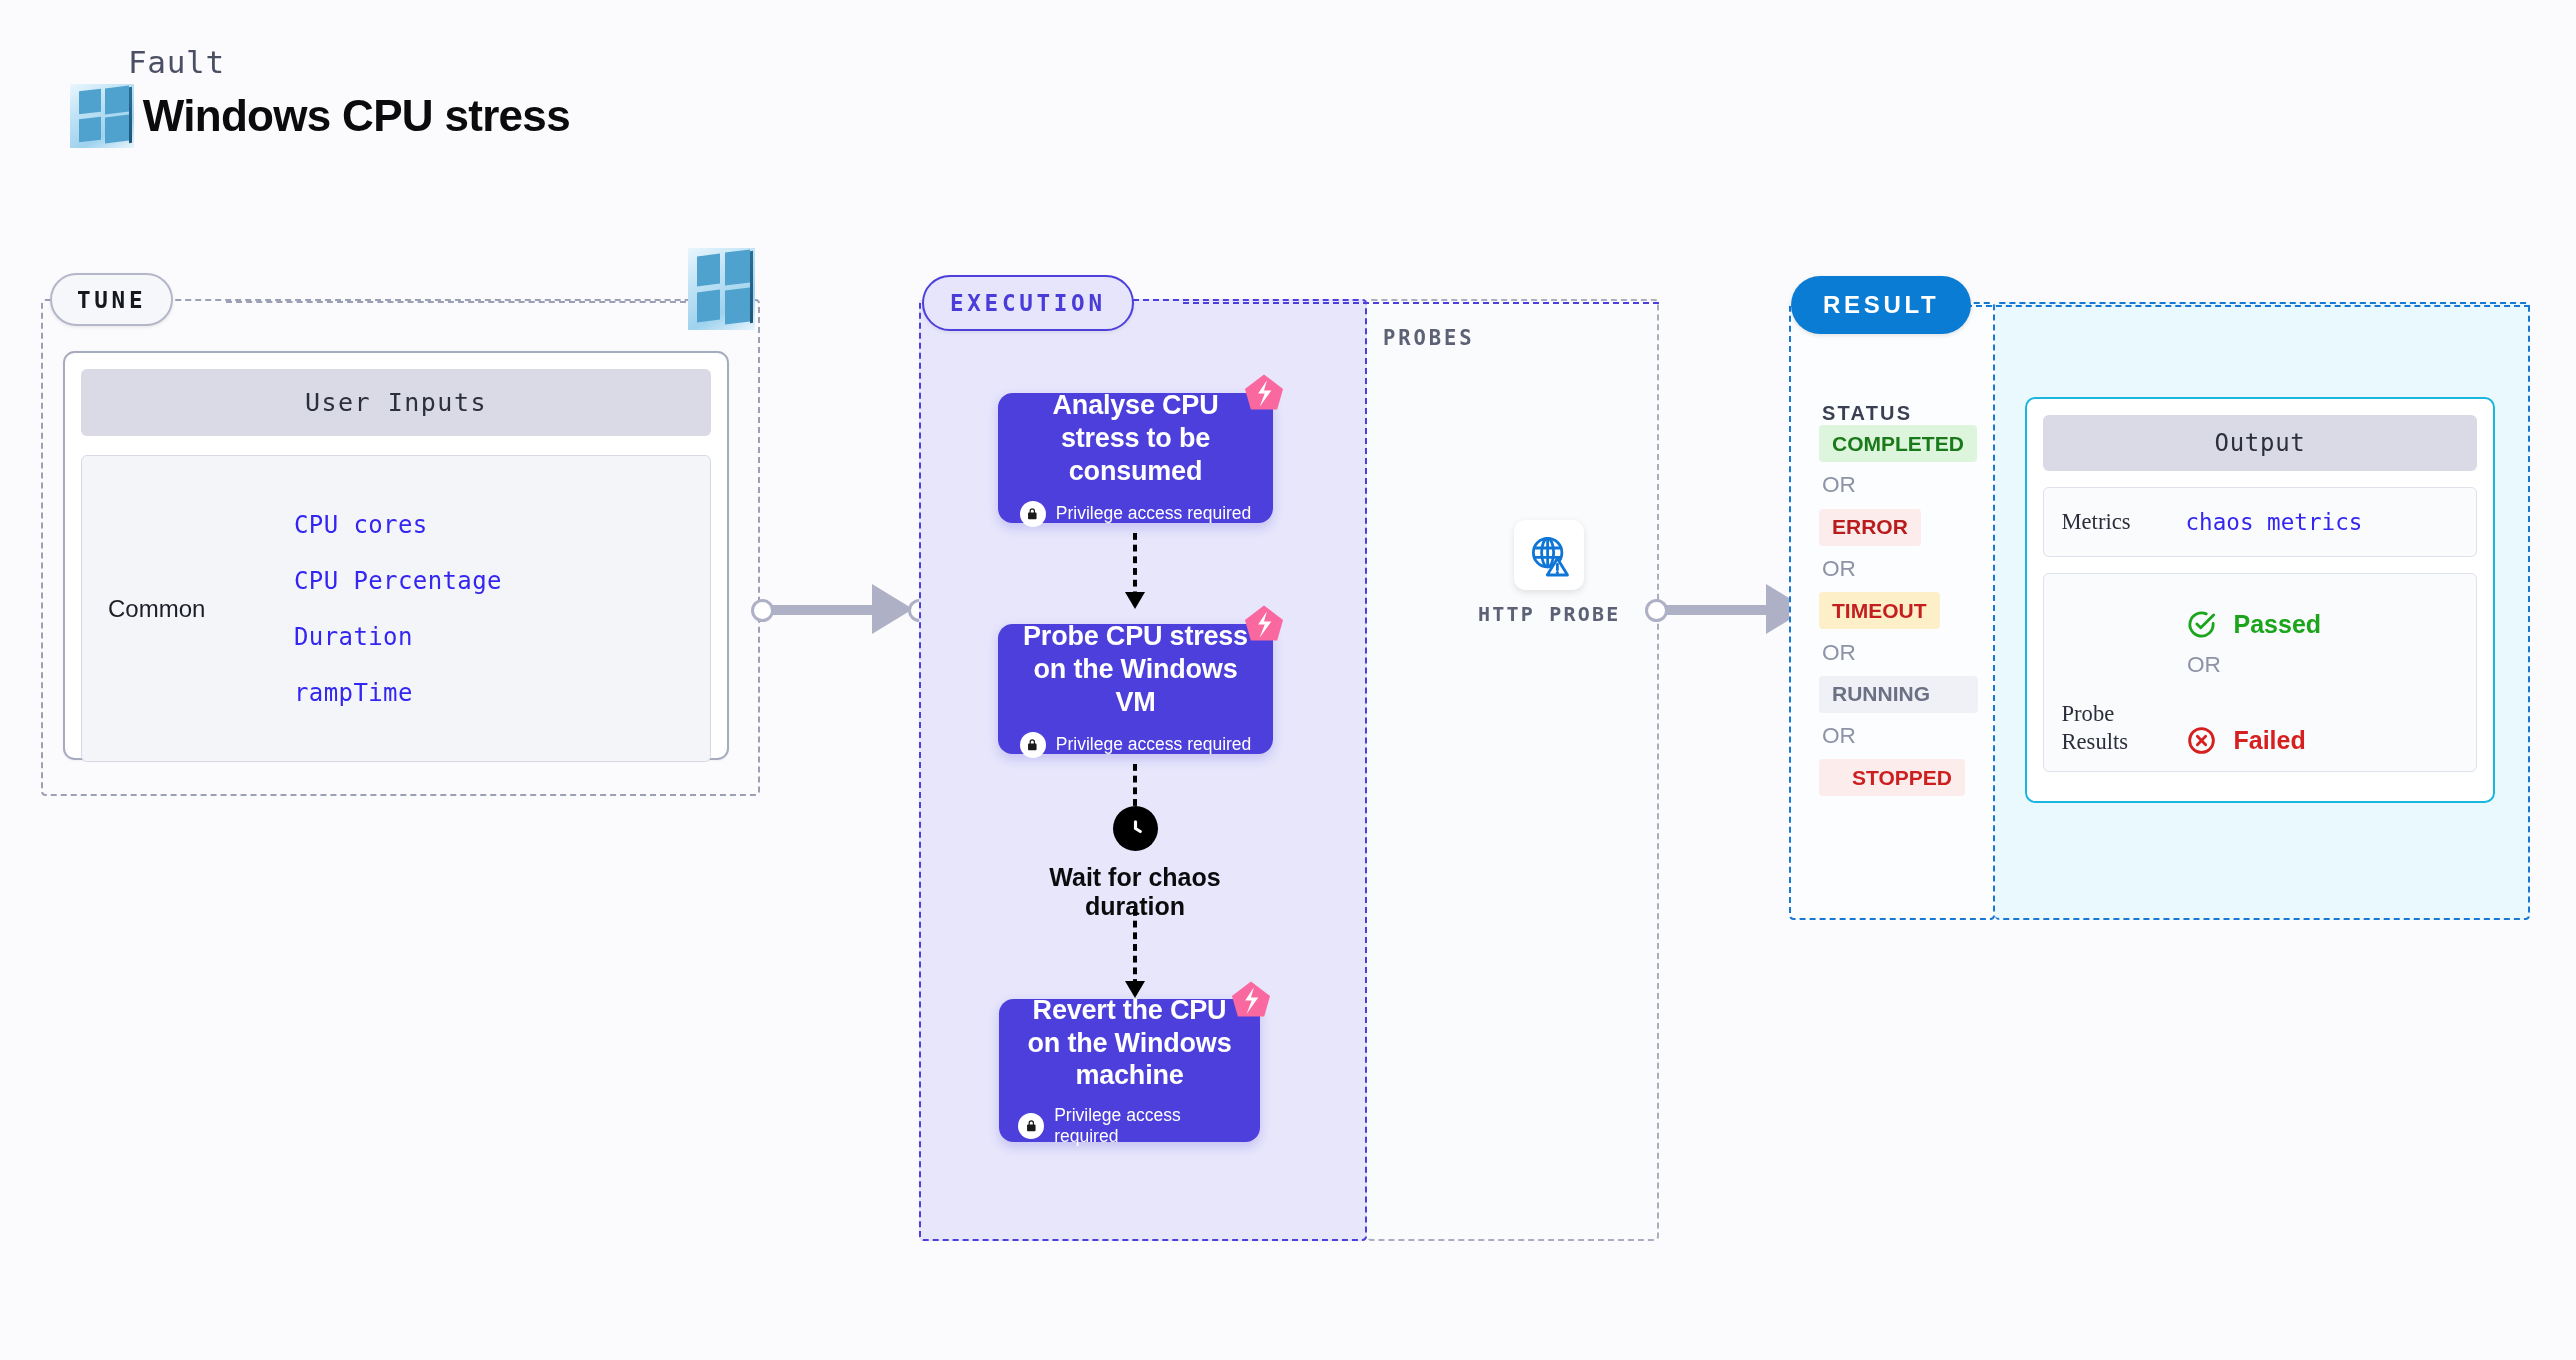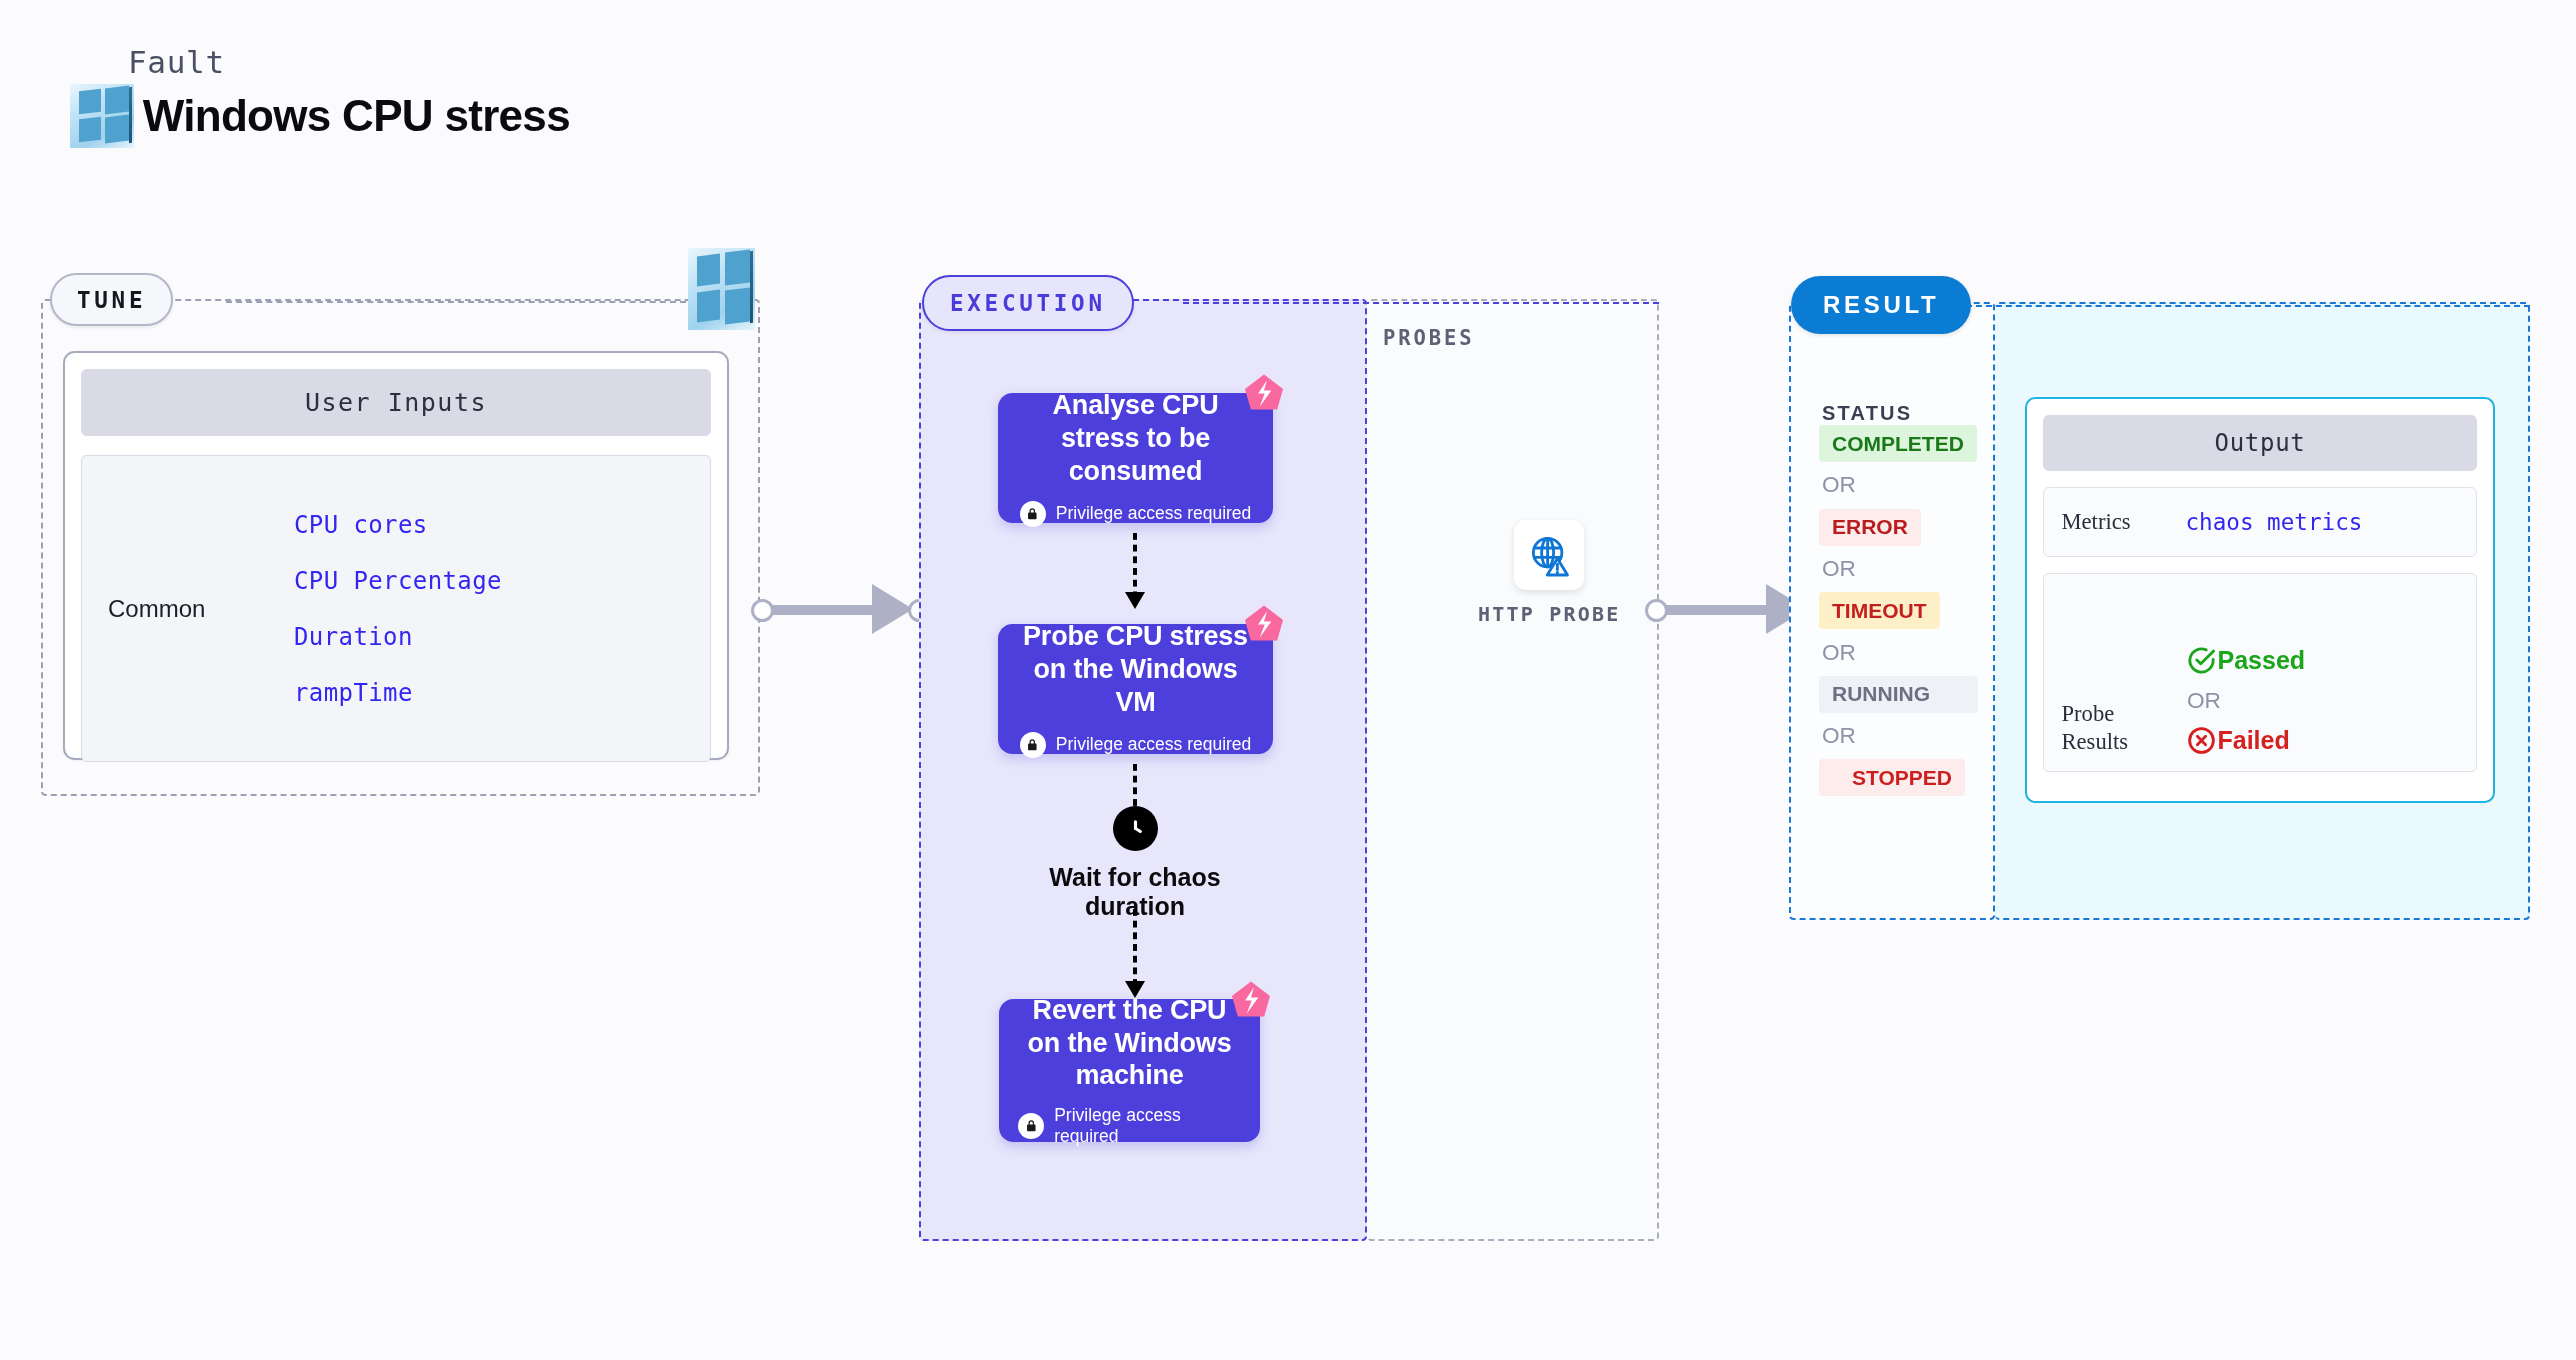--- a/index.html
+++ b/index.html
@@ -190,21 +190,21 @@
     display: flex; align-items: center; padding: 14.6px 17.5px;
   }
   .out-label {
     width: 124px; font-family: Liberation Serif, serif;
     font-size: 22.6px; color: #2b2e3a; line-height: 1.25; flex: none;
   }
   .out-value {
     font-family: "DejaVu Sans Mono", monospace; font-size: 22.6px; color: #3326f0;
   }
   .probe-results-col { display: flex; flex-direction: column; gap: 7.3px; }
-  .result-line { display: flex; align-items: center; gap: 1px; }
+  .result-line { display: flex; align-items: center; gap: 17px; margin-top: 36px; }
   .result-line svg { width: 31px; height: 31px; flex: none; }
   .result-line .rt { font-size: 25px; font-weight: bold; }
 
   
   .connector { position: absolute; height: 51px; }
   .connector .bar {
     position: absolute; left: 0; top: 21px; height: 10.2px;
     background: #aeb0c6; width: calc(100% - 29px);
   }
   .connector .tri {

